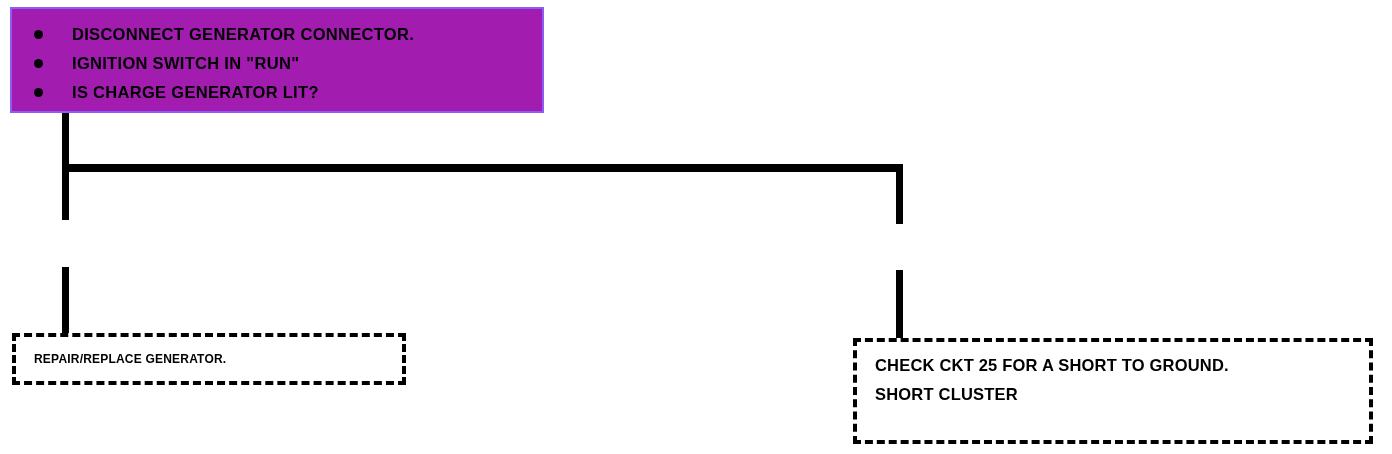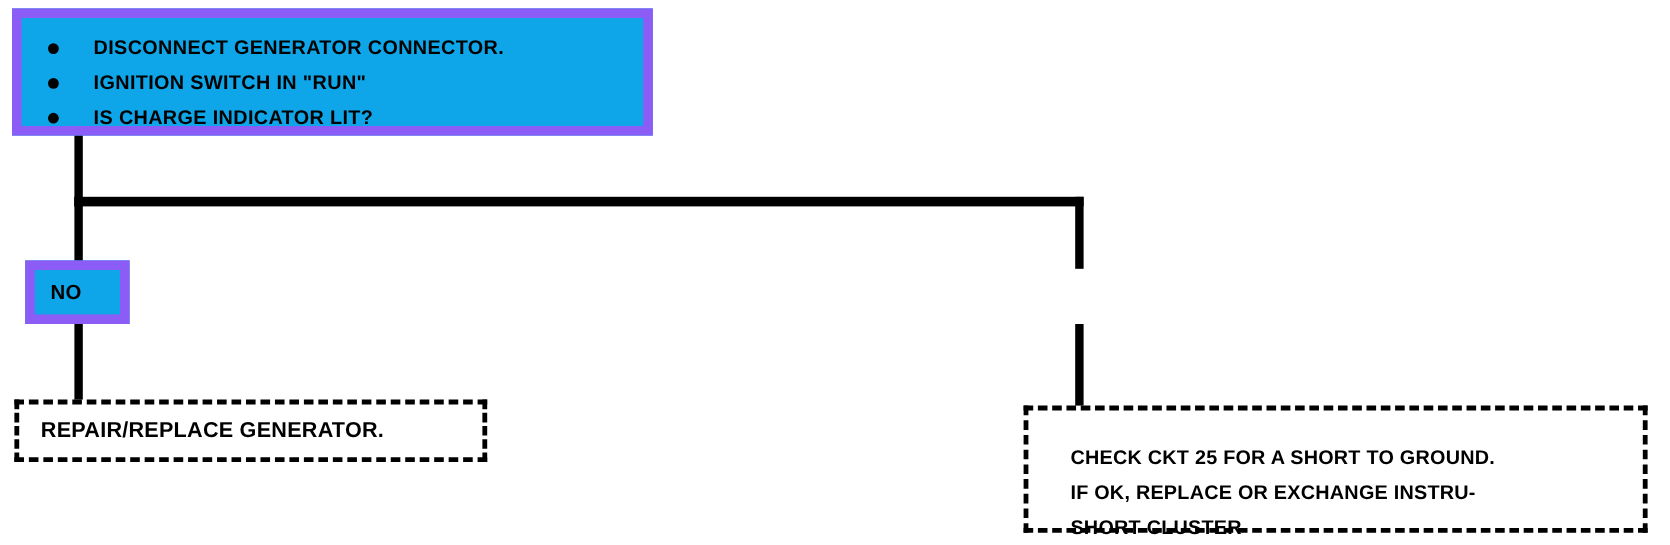--- a/index.html
+++ b/index.html
@@ -14,22 +14,22 @@
     position: relative;
     width: 1392px;
     height: 454px;
     background: #ffffff;
     overflow: hidden;
   }
 
   
   .solid-box {
     position: absolute;
-    border: 8px solid #8b5cf6;
-    background: #0ea5e9;
+    border: 2px solid #8b5cf6;
+    background: #a21caf;
     box-sizing: border-box;
     z-index: 3;
   }
   .dashed-box {
     position: absolute;
     border: 4px dashed #000000;
     background: #ffffff;
     box-sizing: border-box;
     z-index: 3;
   }
@@ -103,31 +103,31 @@
     left: 853px;
     top: 338px;
     width: 520px;
     height: 106px;
   }
   .action-text {
     position: absolute;
     left: 18px;
     top: 50%;
     transform: translateY(-50%);
-    font-size: 18px;
+    font-size: 12px;
     font-weight: bold;
     letter-spacing: 0.2px;
     color: #000000;
     white-space: nowrap;
   }
   .action-lines {
     position: absolute;
     left: 18px;
     top: 9px;
-    margin: 17px;
+    margin: 0;
     padding: 0;
     list-style: none;
   }
   .action-line {
     font-size: 16.5px;
     font-weight: bold;
     letter-spacing: 0.2px;
     line-height: 29px;
     color: #000000;
     white-space: nowrap;
@@ -163,35 +163,31 @@
       <li class="bullet-item">
         <span class="bullet-dot"></span>
         <span>DISCONNECT GENERATOR CONNECTOR.</span>
       </li>
       <li class="bullet-item">
         <span class="bullet-dot"></span>
         <span>IGNITION SWITCH IN "RUN"</span>
       </li>
       <li class="bullet-item">
         <span class="bullet-dot"></span>
-        <span>IS CHARGE INDICATOR LIT?</span>
+        <span>IS CHARGE GENERATOR LIT?</span>
       </li>
     </ul>
   </div>
 
-  <div class="solid-box" id="no-box">
-    <span class="decision-label">NO</span>
-  </div>
 
   <div class="dashed-box" id="repair-box">
     <span class="action-text">REPAIR/REPLACE GENERATOR.</span>
   </div>
 
 
   <div class="dashed-box" id="check-box">
     <ul class="action-lines">
       <li class="action-line">CHECK CKT 25 FOR A SHORT TO GROUND.</li>
-      <li class="action-line">IF OK, REPLACE OR EXCHANGE INSTRU-</li>
       <li class="action-line">SHORT CLUSTER</li>
     </ul>
   </div>
 
 </div>
 
 </body></html>

